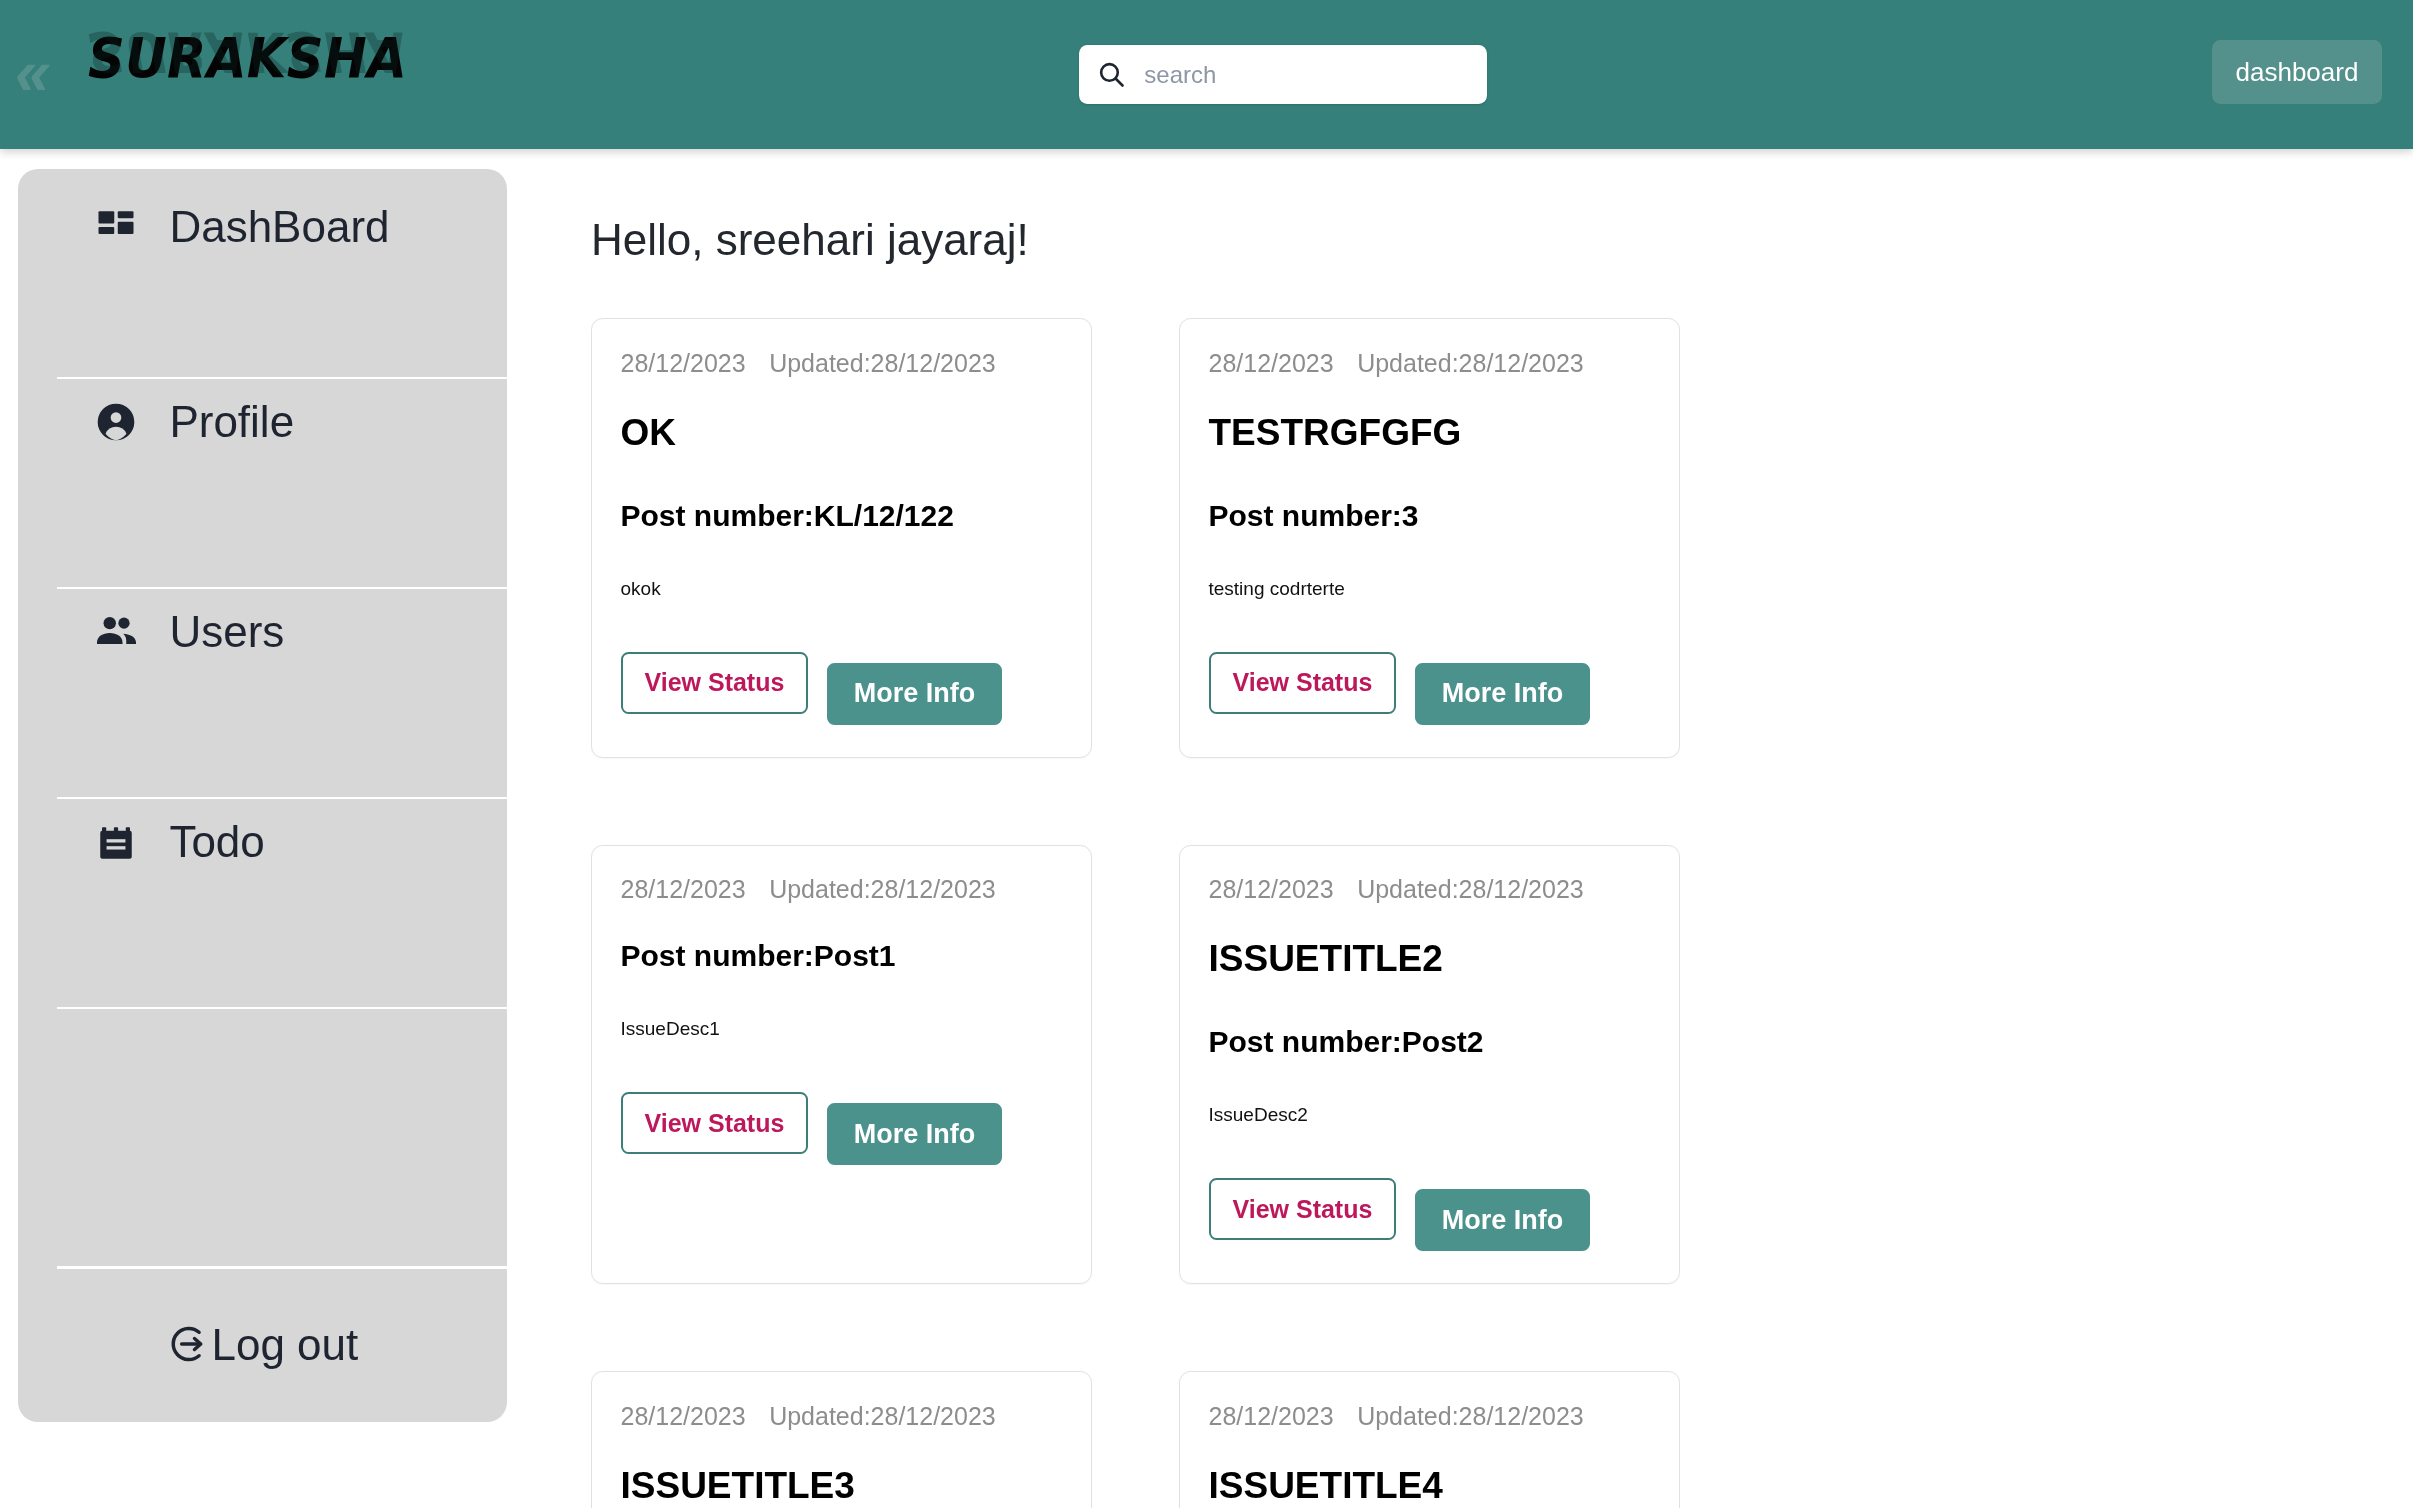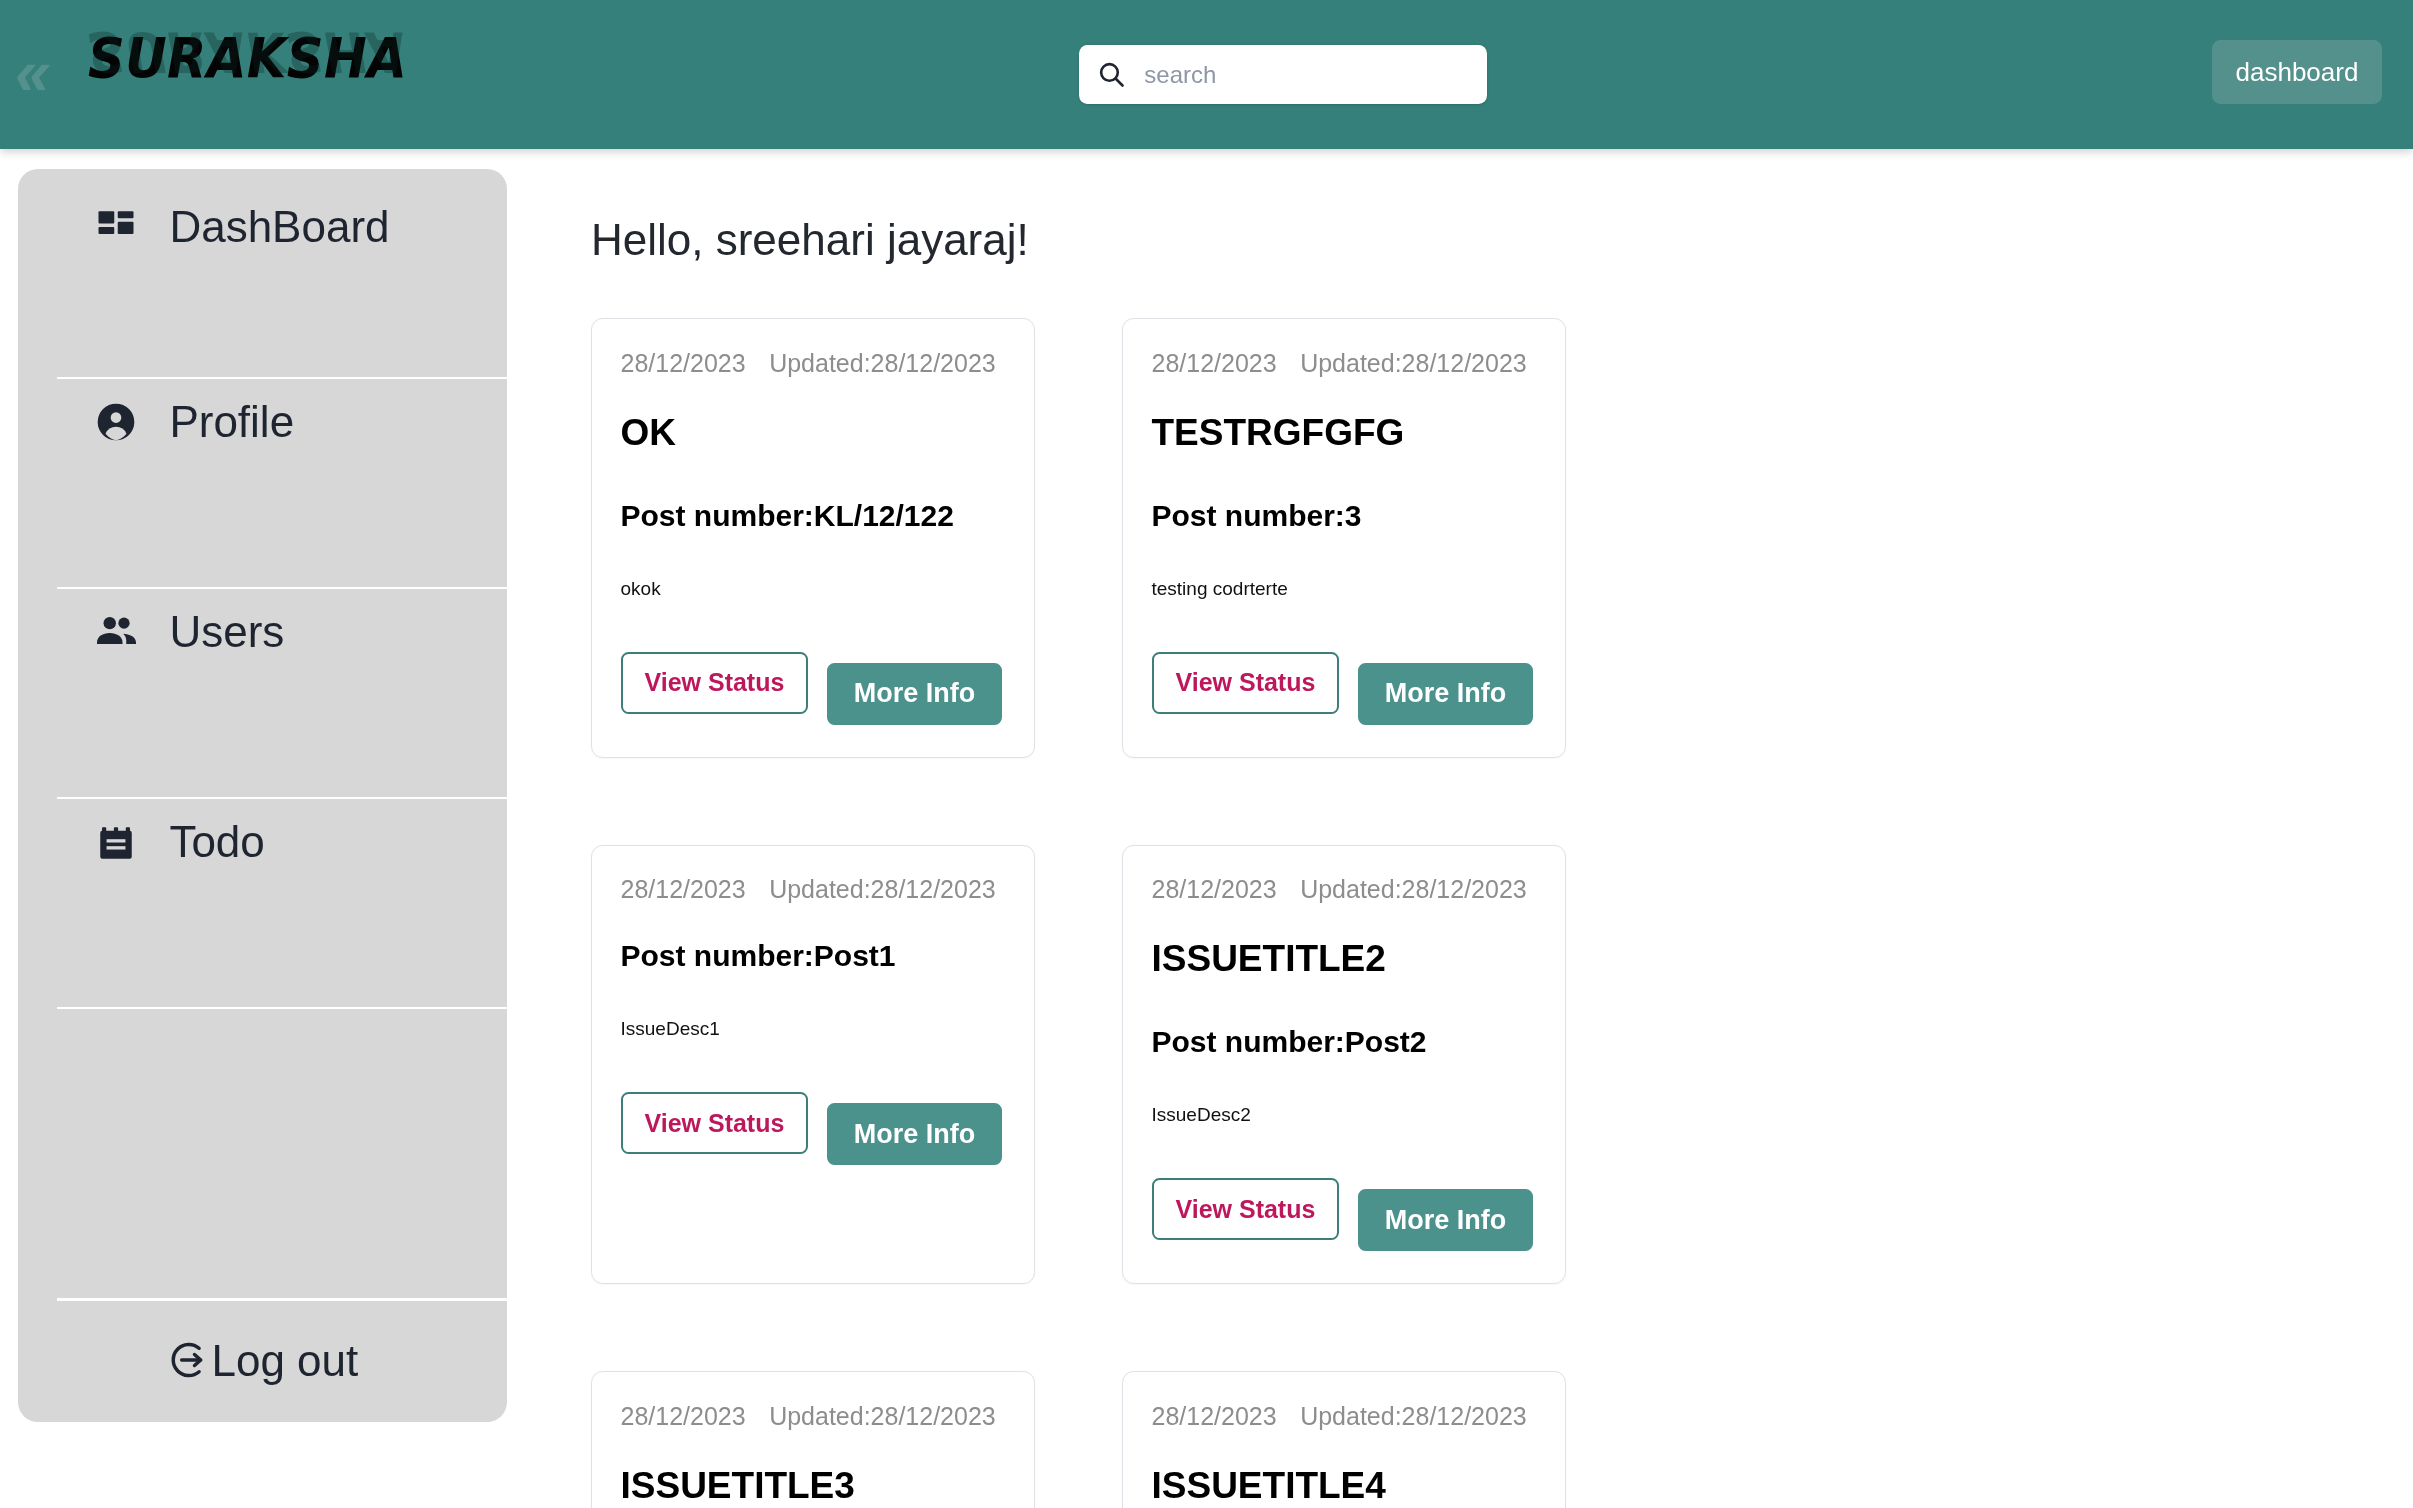--- a/index.html
+++ b/index.html
@@ -155,21 +155,21 @@
     bottom: 0;
     height: 2.5px;
     background: #ffffff;
   }
 
   .logout-row {
     position: absolute;
     left: 0;
     bottom: 0;
     width: 100%;
-    height: 124px;
+    height: 156px;
     display: flex;
     align-items: center;
     justify-content: center;
     cursor: pointer;
   }
   .logout-divider {
     position: absolute;
     left: 39px;
     right: 0;
     top: 0;
@@ -208,21 +208,21 @@
   .cards-grid {
     position: absolute;
     left: 83px;
     top: 169px;
     width: 1173px;
     display: flex;
     flex-wrap: wrap;
     gap: 87px 87px;
   }
   .card {
-    width: 444px;
+    width: 501px;
     background: #ffffff;
     border: 1.7px solid #DEE2E6;
     border-radius: 11.7px;
     padding: 28.5px 28.5px 32px 28.5px;
     box-shadow: 0 0.8px 1.7px rgba(0,0,0,0.03);
   }
   .card-dates {
     display: flex;
     align-items: baseline;
     gap: 23.5px;

